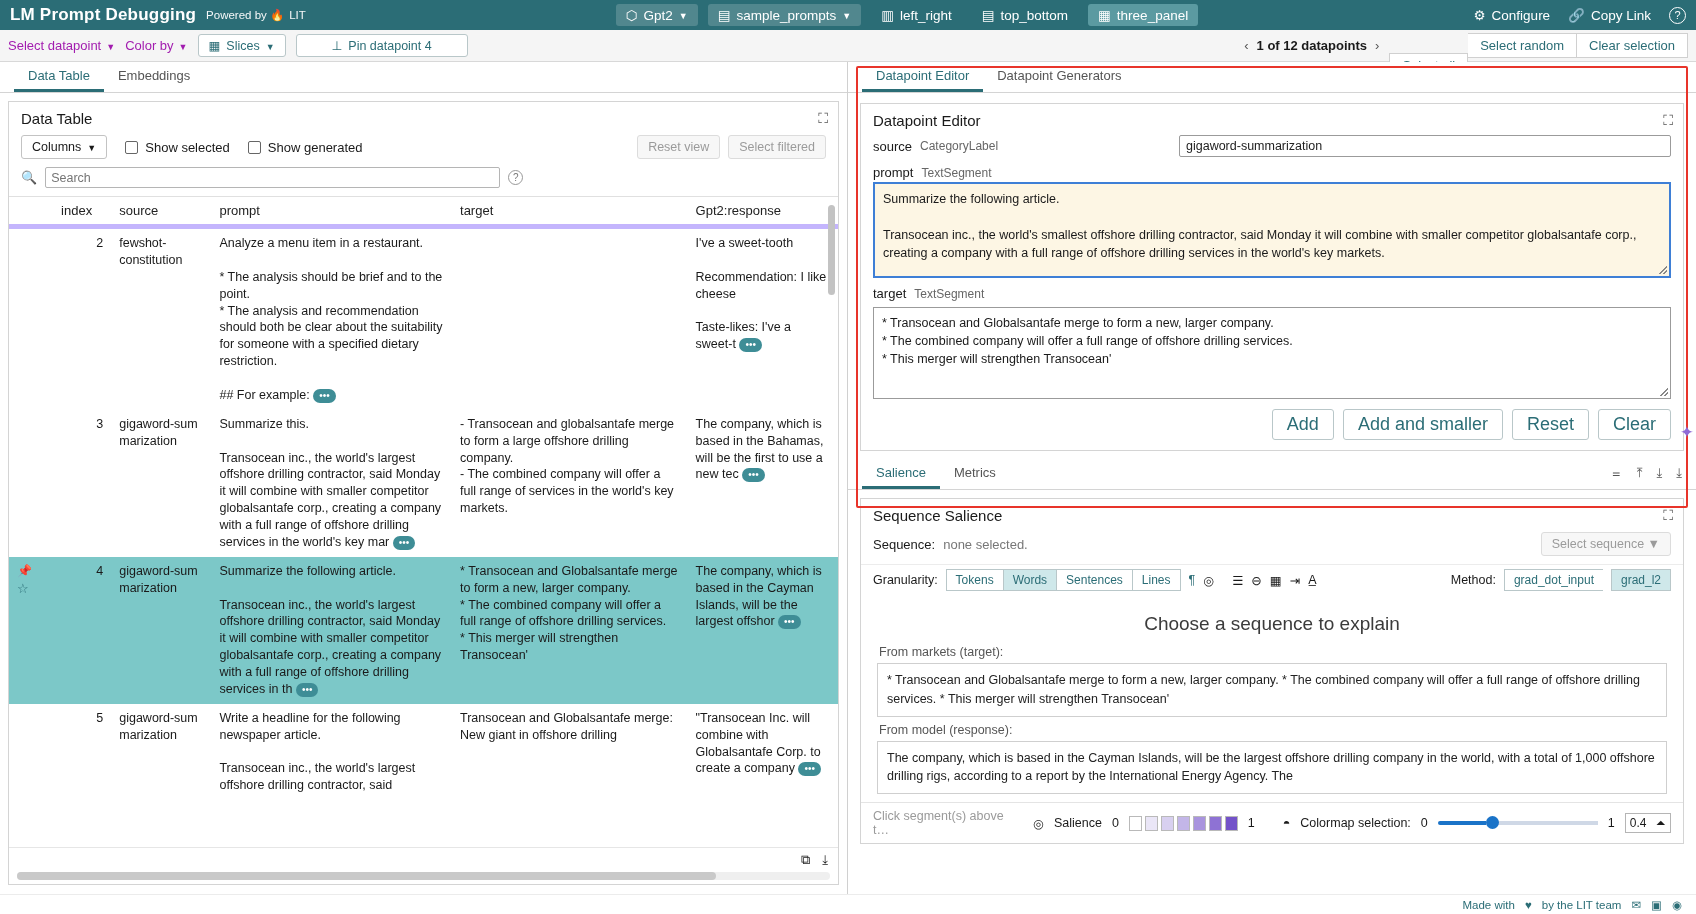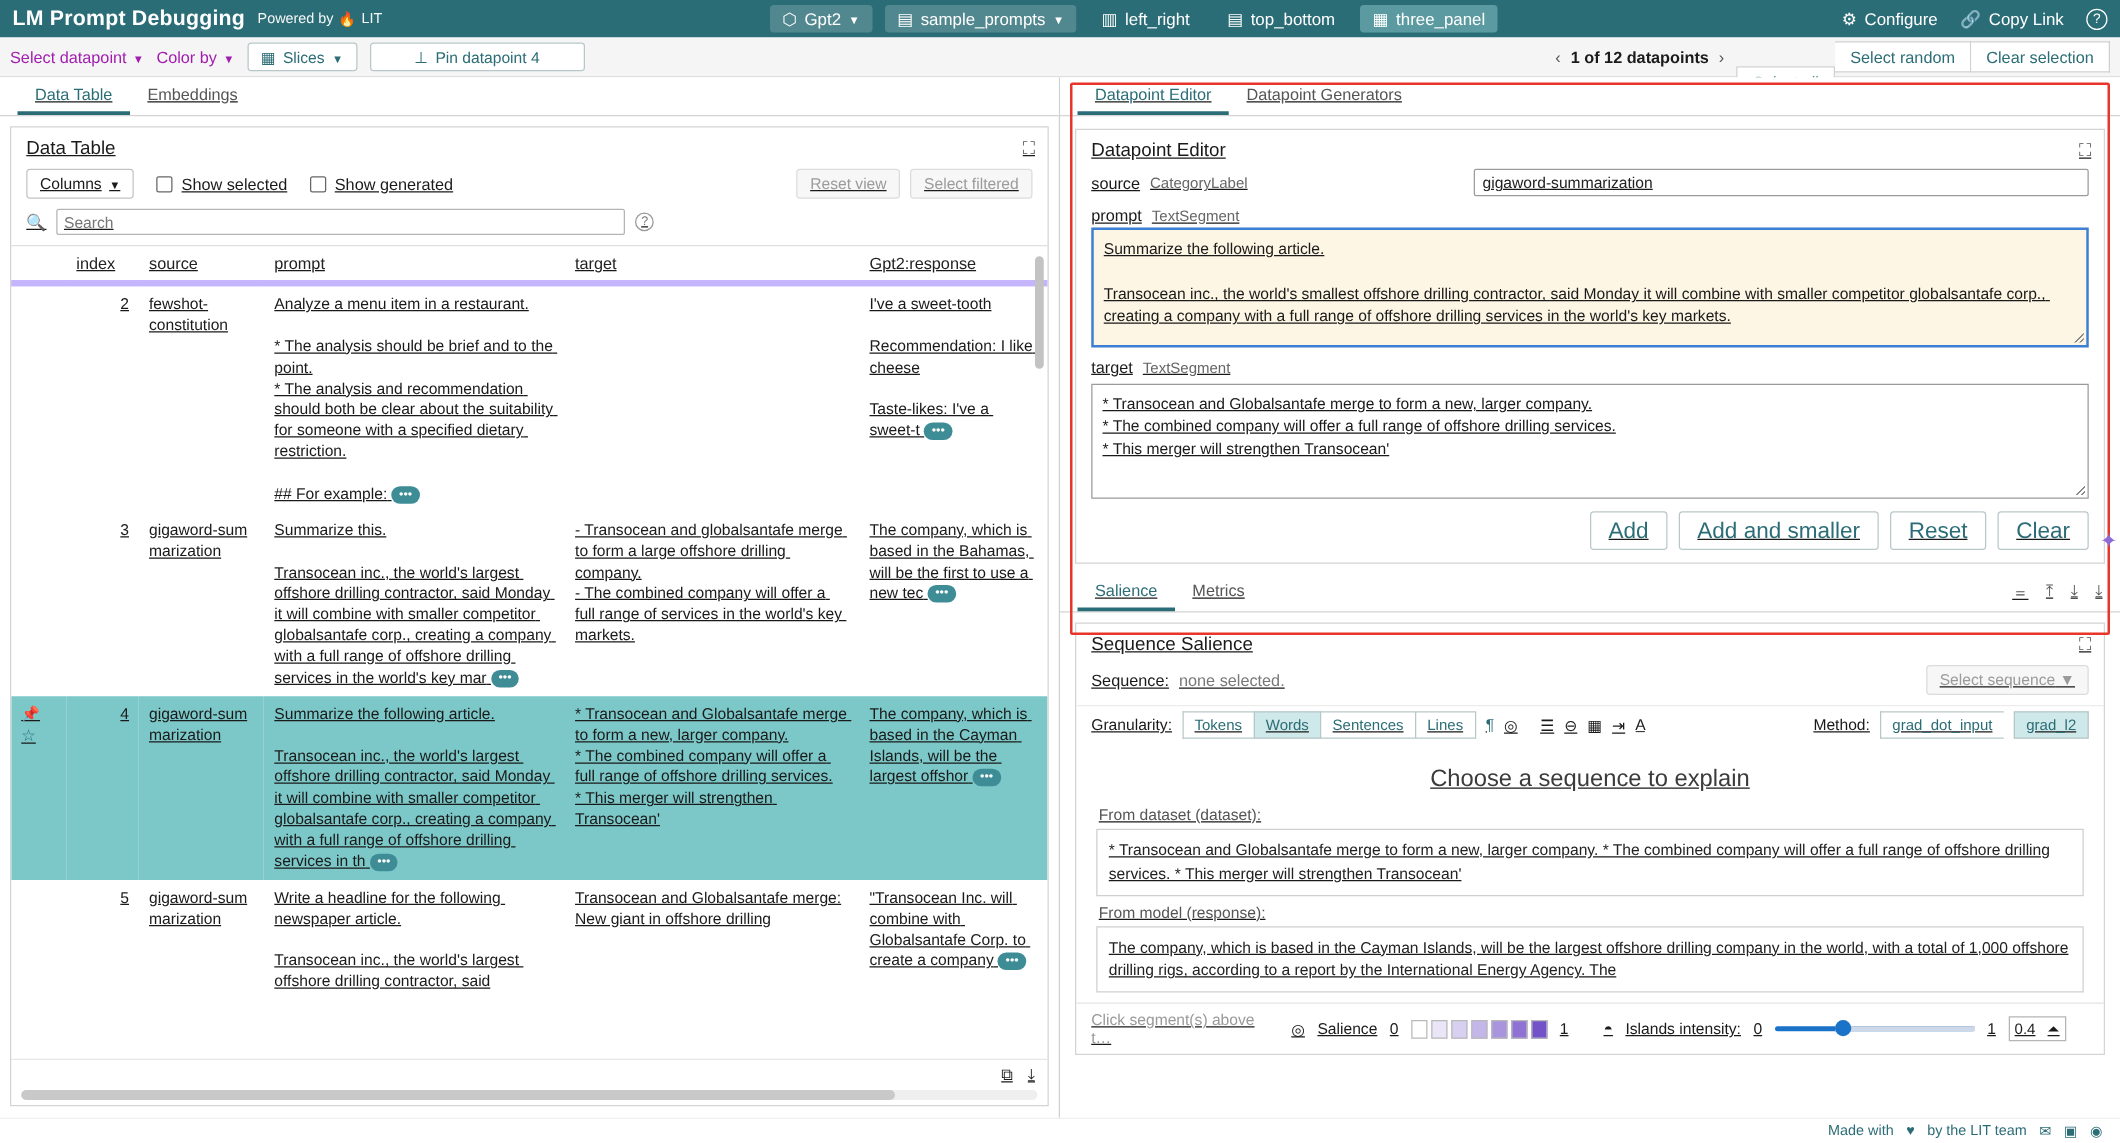--- a/index.html
+++ b/index.html
@@ -64,21 +64,21 @@
   .btn-outline.wide { min-width: 172px; justify-content:center; }
   .toolbar-right { margin-left:auto; display:flex; align-items:center; gap: 0; }
   .pager { font-size: 13px; font-weight: bold; display:flex; align-items:center; gap:8px; margin-right: 10px;}
   .pager .arrow { font-weight: normal; color:#555; }
   .tbtn-flat {
     padding: 4px 12px; font-size: 13px; color:#2b6d76; background:#fff;
     border:1px solid #d0d0d0; border-left:none;
   }
   .tbtn-flat:first-of-type { border-left:1px solid #d0d0d0;margin-top:40px; }
   
-  .main { display:flex; height: calc(914px - 30px - 32px - 20px); text-decoration: underline; }
+  .main { display:flex; height: calc(914px - 30px - 32px - 20px); }
   .left-pane { width: 848px; border-right: 1px solid #d0d0d0; background:#fff; position:relative;}
   .right-pane { width: 848px; background:#fff; position:relative;}
   
   .tabbar { display:flex; align-items:flex-end; height: 31px; border-bottom:1px solid #d4d4d4; background:#fff; padding-left: 14px;}
   .tab {
     padding: 6px 14px; font-size: 13px; color:#555; border-bottom: 3px solid transparent;
   }
   .tab.active { color:#2b6d76; border-bottom-color:#2b6d76; }
   
   .module {
@@ -521,21 +521,21 @@
         <span>A̲</span>
         <div class="method-grp">
           <span>Method:</span>
           <button class="seg">grad_dot_input</button>
           <button class="seg on">grad_l2</button>
         </div>
       </div>
 
       <div class="explain-box">
         <div class="explain-title">Choose a sequence to explain</div>
-        <div class="sub-label">From dataset (dataset):</div>
+        <div class="sub-label">From markets (target):</div>
         <div class="ro-box">* Transocean and Globalsantafe merge to form a new, larger company. * The combined company will offer a full range of offshore drilling services. * This merger will strengthen Transocean'</div>
         <div class="sub-label">From model (response):</div>
         <div class="ro-box">The company, which is based in the Cayman Islands, will be the largest offshore drilling company in the world, with a total of 1,000 offshore drilling rigs, according to a report by the International Energy Agency. The</div>
       </div>
 
       <div class="bottom-bar">
         <span class="bb-input">Click segment(s) above t…</span>
         <span>◎</span>
         <span>Salience</span>
         <span>0</span>
@@ -543,21 +543,21 @@
           <span class="sw" style="background:#ffffff"></span>
           <span class="sw" style="background:#eae6f7"></span>
           <span class="sw" style="background:#d8d0f0"></span>
           <span class="sw" style="background:#c3b6e8"></span>
           <span class="sw" style="background:#a994de"></span>
           <span class="sw" style="background:#8e72d4"></span>
           <span class="sw" style="background:#7352c9"></span>
         </span>
         <span>1</span>
         <span style="margin-left:18px;">◓</span>
-        <span>Islands intensity:</span>
+        <span>Colormap selection:</span>
         <span>0</span>
         <span class="slider">
           <span class="slider-track-rest"></span>
           <span class="knob"></span>
         </span>
         <span>1</span>
         <span class="num-box">
           <span>0.4</span>
           <span>⏶</span>
         </span>

